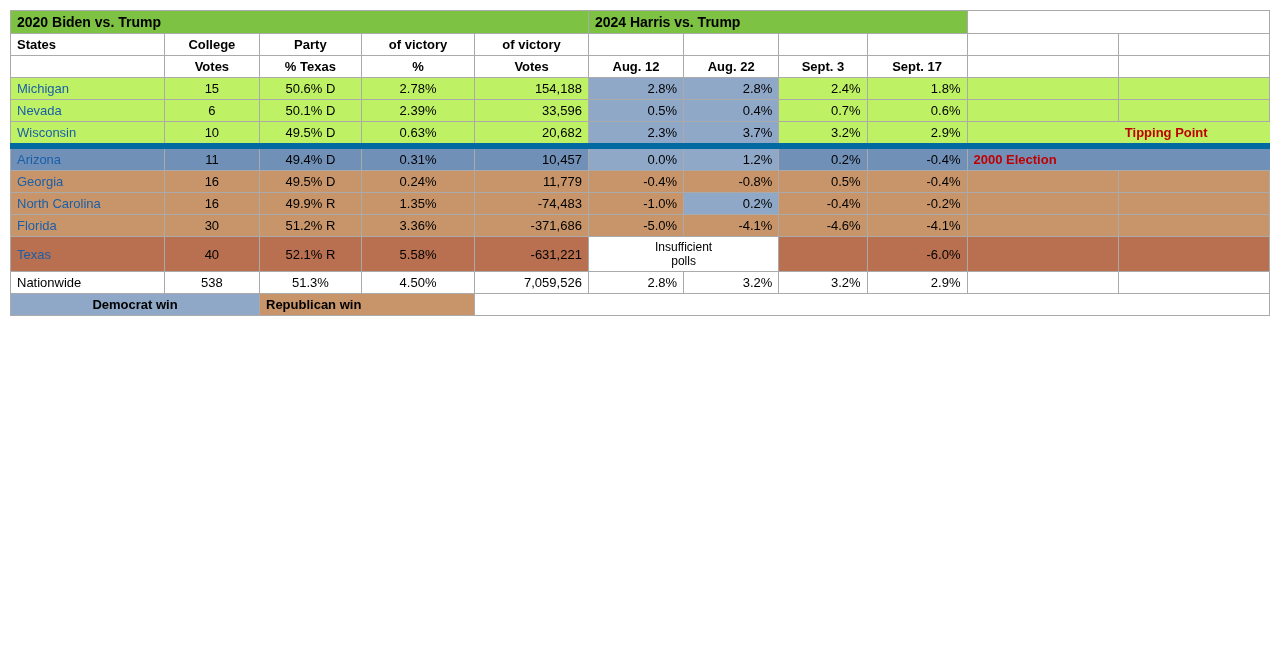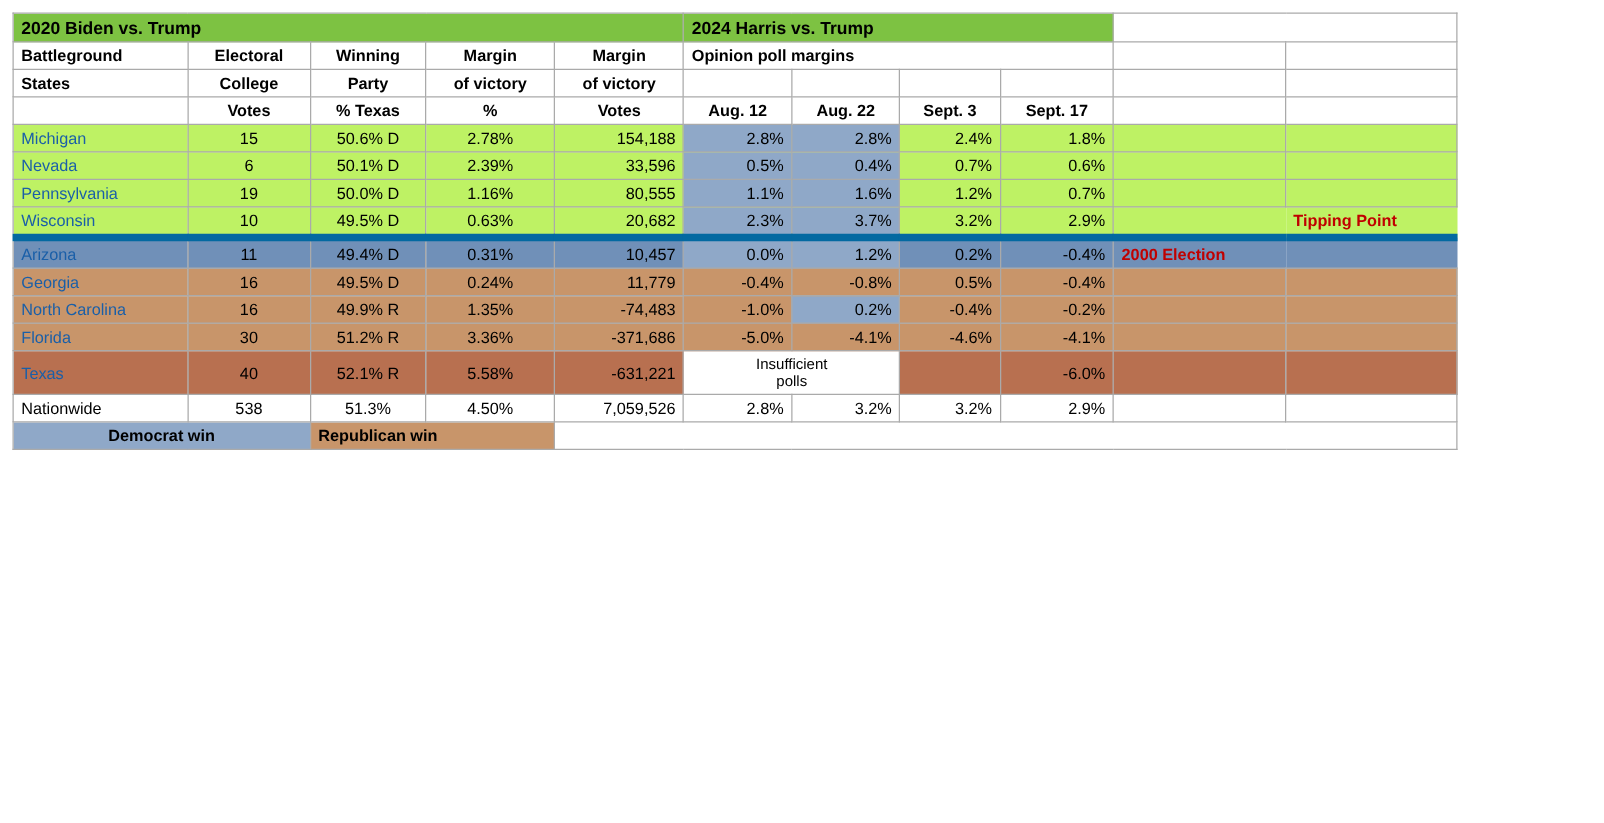--- a/index.html
+++ b/index.html
@@ -4,21 +4,21 @@
   <style>
     * { box-sizing: border-box; margin: 0; padding: 0; }
     body {
       font-family: Arial, sans-serif;
       font-size: 13px;
       background: #fff;
       padding: 10px;
     }
     .outer-table {
       border-collapse: collapse;
-      width: 1156px;
+      width: 1260px;
     }
     .outer-table td, .outer-table th {
       border: 1px solid #aaa;
       padding: 3px 6px;
       white-space: nowrap;
     }
     .header-2020 {
       background-color: #7dc242;
       color: #000;
       font-weight: bold;
@@ -100,30 +100,20 @@
 
 <table class="outer-table">
 
   <tbody>
       <tr>
     <td colspan="5" class="header-2020 border-right-thick">2020 Biden vs. Trump</td>
     <td colspan="4" class="header-2024">2024 Harris vs. Trump</td>
     <td colspan="2" style="background:#fff;border:1px solid #aaa;"></td>
   </tr>
 
-  <tr>
-    <td class="col-header-left">Battleground</td>
-    <td class="col-header">Electoral</td>
-    <td class="col-header">Winning</td>
-    <td class="col-header">Margin</td>
-    <td class="col-header border-right-thick">Margin</td>
-    <td colspan="4" class="col-header border-right-thick" style="text-align:left;">Opinion poll margins</td>
-    <td class="col-header"></td>
-    <td class="col-header"></td>
-  </tr>
 
   <tr>
     <td class="col-header-left">States</td>
     <td class="col-header">College</td>
     <td class="col-header">Party</td>
     <td class="col-header">of victory</td>
     <td class="col-header border-right-thick">of victory</td>
     <td class="col-header"></td>
     <td class="col-header"></td>
     <td class="col-header"></td>
@@ -167,33 +157,20 @@
     <td class="num-center">2.39%</td>
     <td class="num-right border-right-thick">33,596</td>
     <td class="num-right poll-blue-light">0.5%</td>
     <td class="num-right poll-blue-light">0.4%</td>
     <td class="num-right">0.7%</td>
     <td class="num-right">0.6%</td>
     <td></td>
     <td></td>
   </tr>
 
-  <tr class="row-dem-light">
-    <td><a href="#" class="state-link">Pennsylvania</a></td>
-    <td class="num-center">19</td>
-    <td class="num-center">50.0% D</td>
-    <td class="num-center">1.16%</td>
-    <td class="num-right border-right-thick">80,555</td>
-    <td class="num-right poll-blue-light">1.1%</td>
-    <td class="num-right poll-blue-light">1.6%</td>
-    <td class="num-right">1.2%</td>
-    <td class="num-right">0.7%</td>
-    <td></td>
-    <td></td>
-  </tr>
 
   <tr class="row-dem-light border-bottom-thick">
     <td style="border-bottom:2px solid #444;"><a href="#" class="state-link">Wisconsin</a></td>
     <td class="num-center" style="border-bottom:2px solid #444;">10</td>
     <td class="num-center" style="border-bottom:2px solid #444;">49.5% D</td>
     <td class="num-center" style="border-bottom:2px solid #444;">0.63%</td>
     <td class="num-right border-right-thick" style="border-bottom:2px solid #444;">20,682</td>
     <td class="num-right poll-blue-light" style="border-bottom:2px solid #444;">2.3%</td>
     <td class="num-right poll-blue-light" style="border-bottom:2px solid #444;">3.7%</td>
     <td class="num-right" style="border-bottom:2px solid #444;">3.2%</td>

